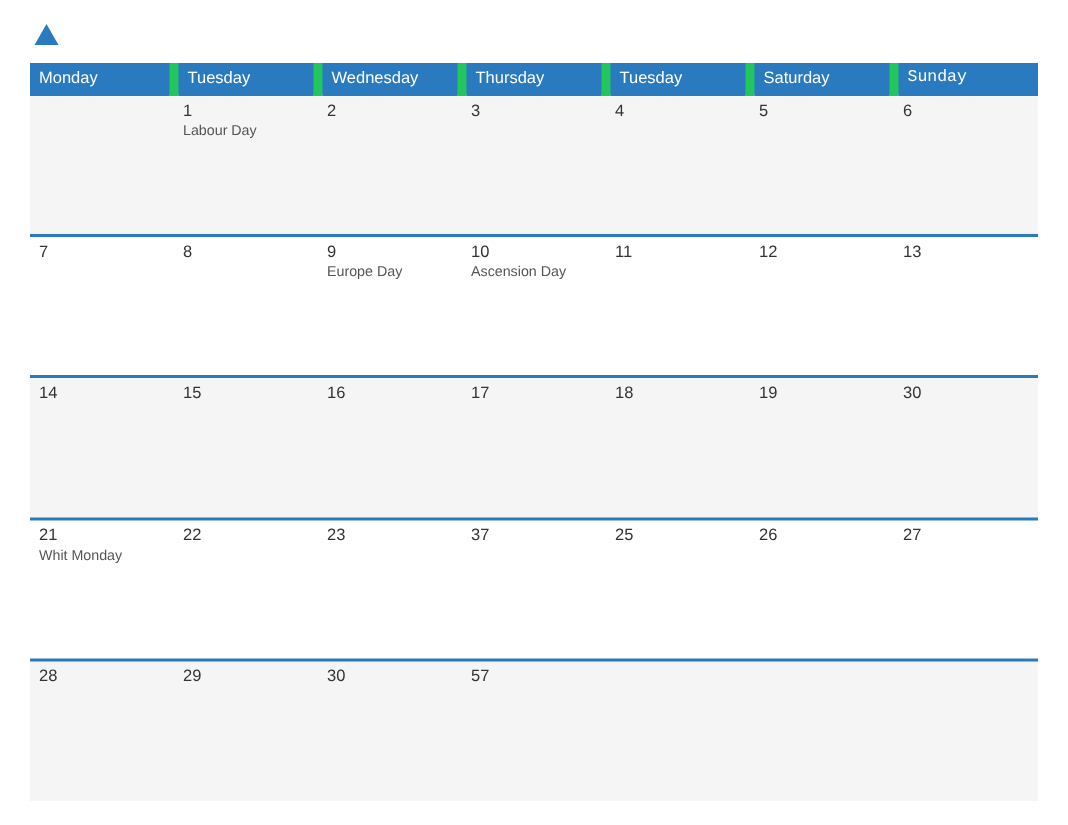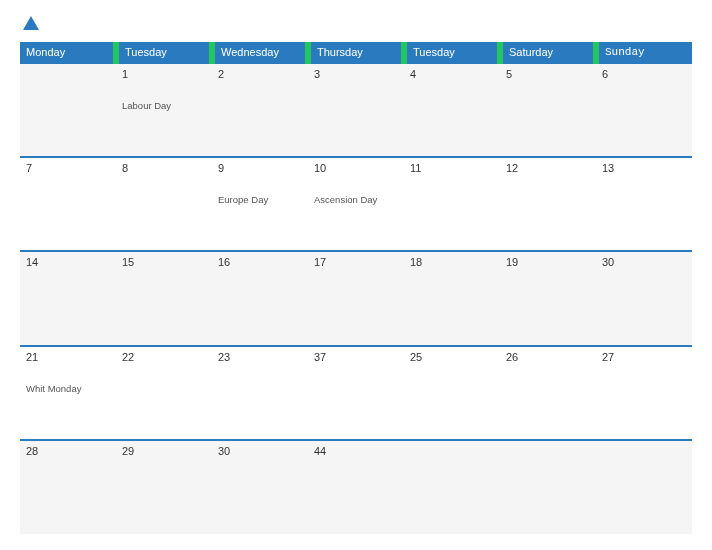--- a/index.html
+++ b/index.html
@@ -114,21 +114,21 @@
       font-size: 11px;
       font-weight: normal;
       color: #333;
       display: block;
     }
 
     .holiday-name {
       font-size: 9.5px;
       color: #555;
       display: block;
-      margin-top: 20px;
+      margin-top: 2px;
     }
 
     .logo-line1 {
       display: flex;
       align-items: baseline;
     }
   </style>
 </head>
 <body>
 
@@ -257,20 +257,20 @@
         <td>
           <span class="day-number">28</span>
         </td>
         <td>
           <span class="day-number">29</span>
         </td>
         <td>
           <span class="day-number">30</span>
         </td>
         <td>
-          <span class="day-number">44</span>
+          <span class="day-number">57</span>
         </td>
         <td></td>
         <td></td>
         <td></td>
       </tr>
     </tbody>
 </table>
 
 </body></html>

